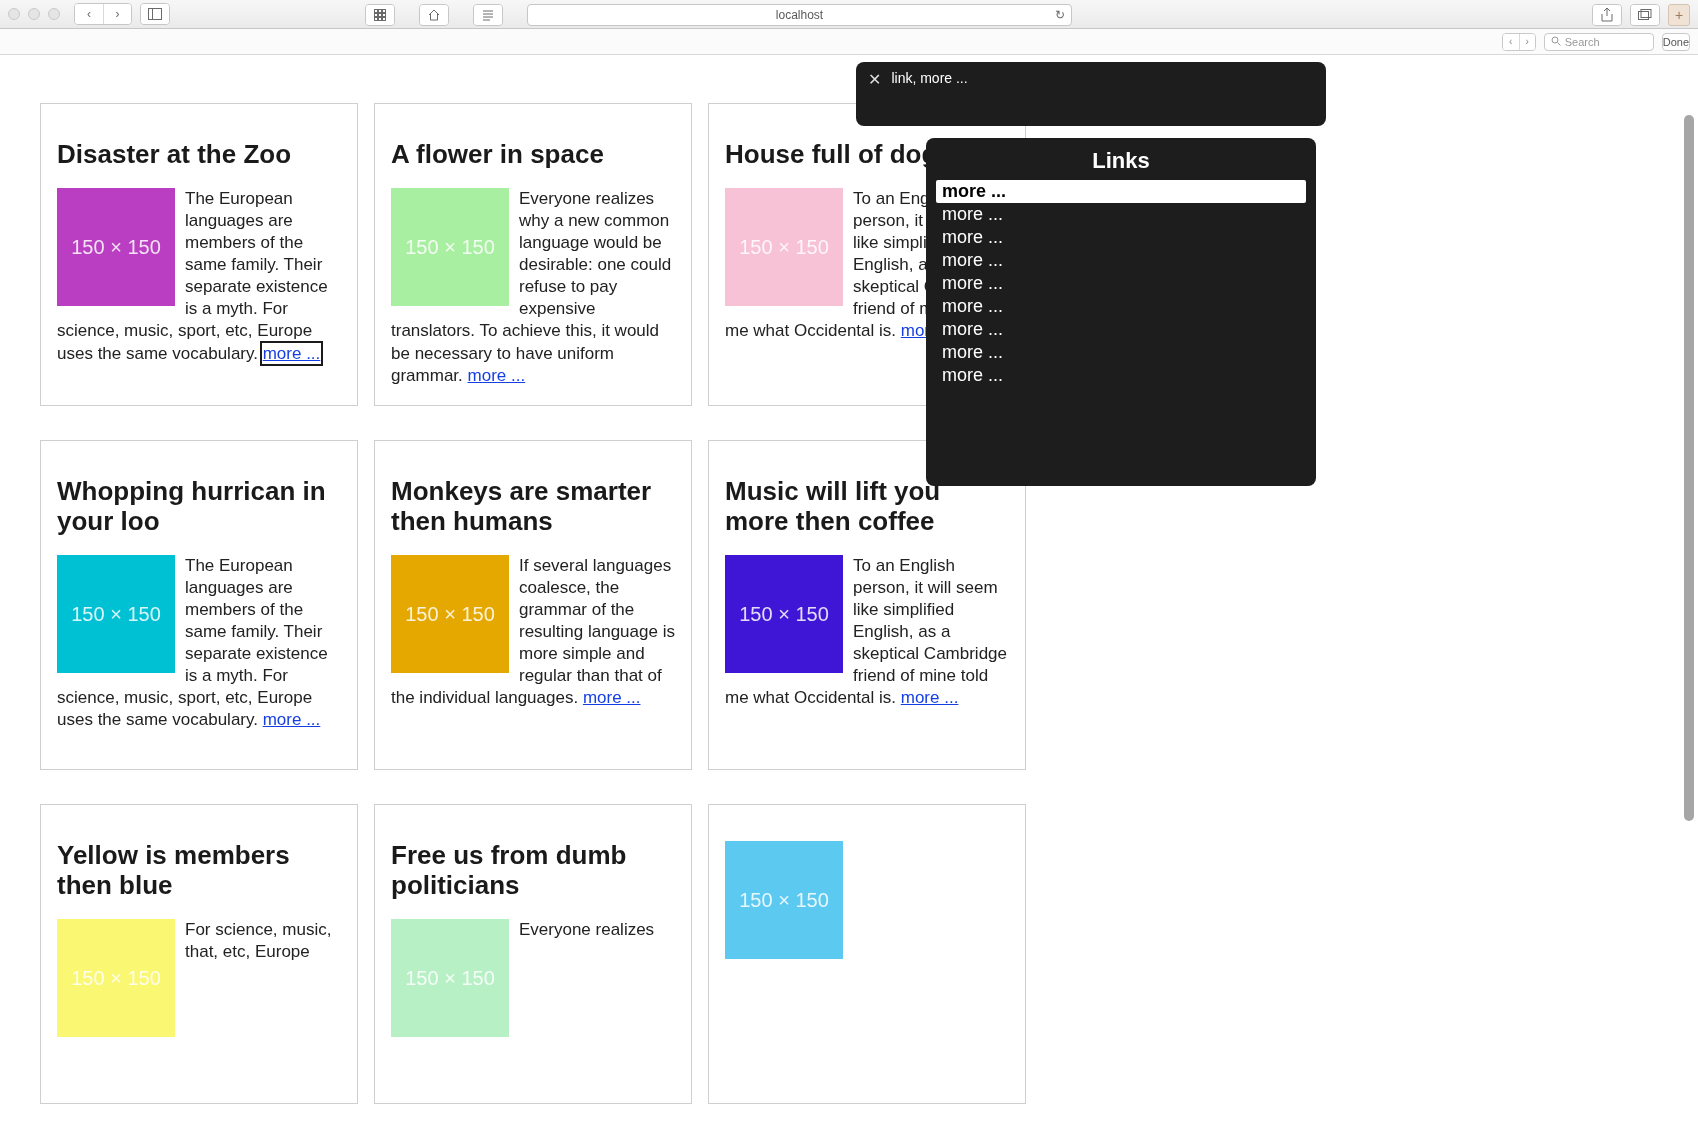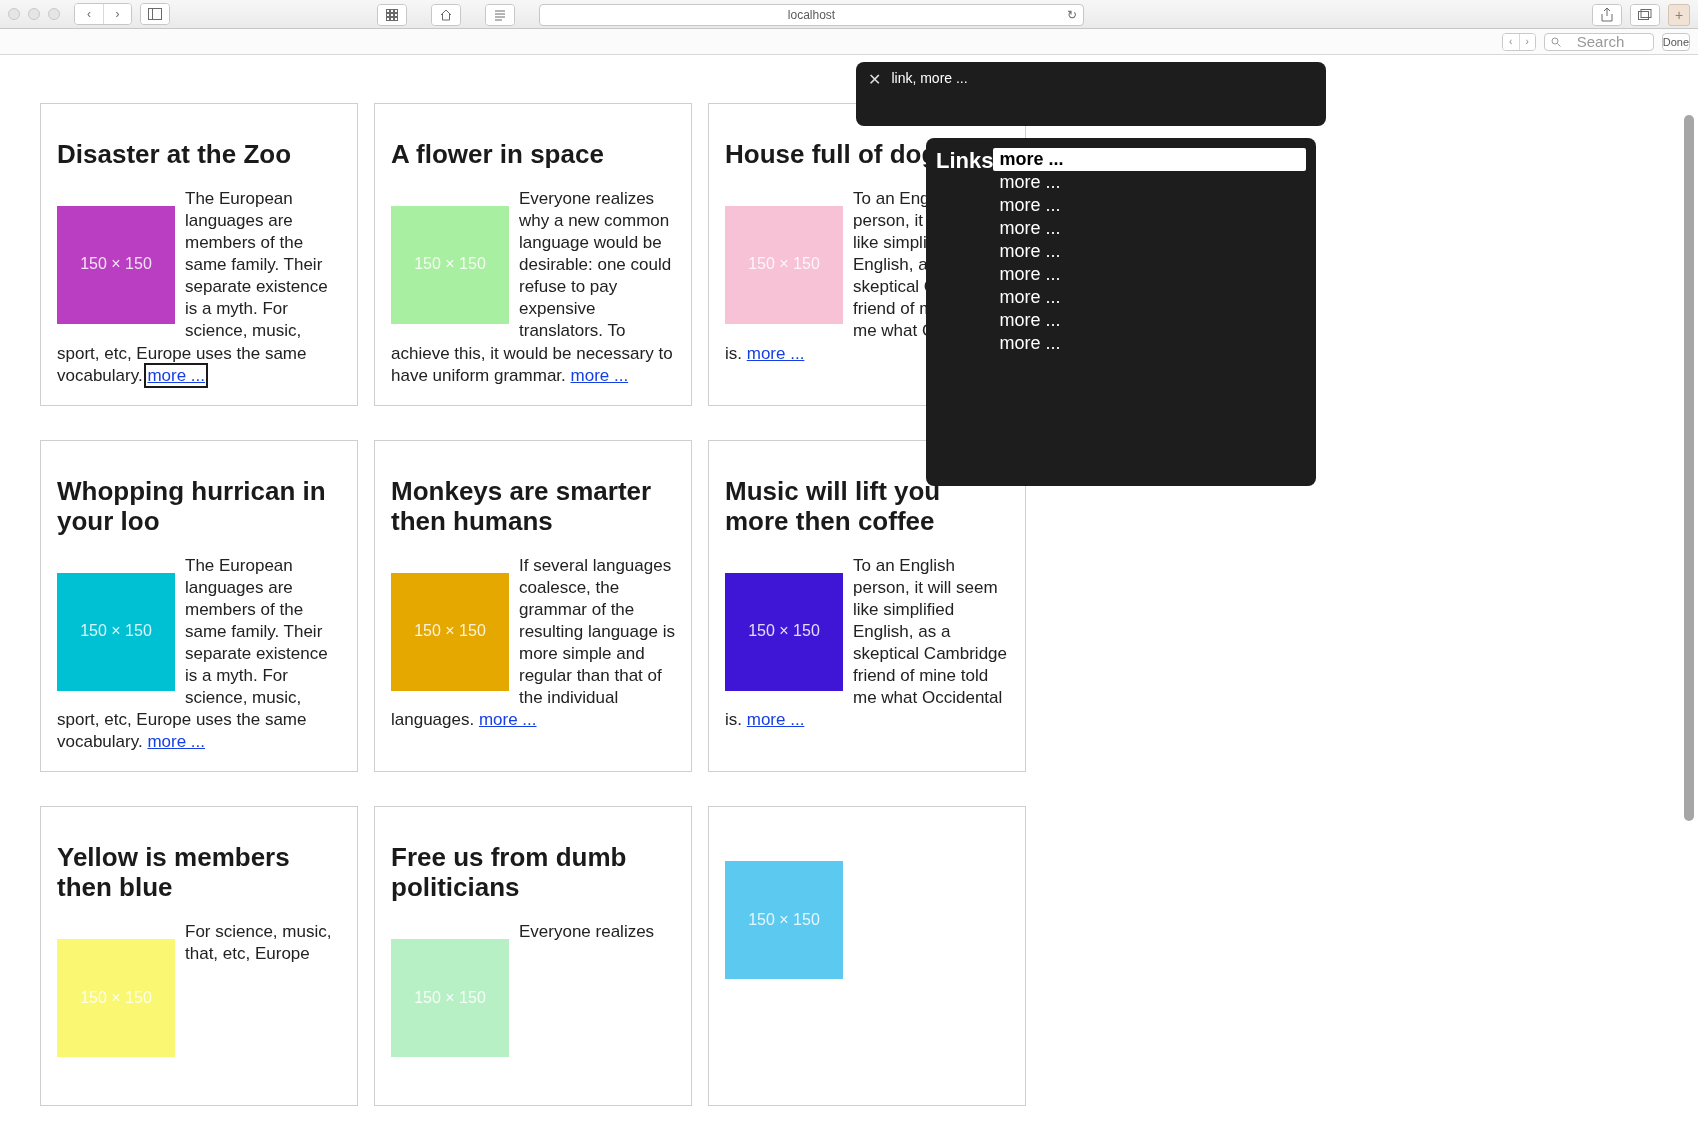--- a/index.html
+++ b/index.html
@@ -56,21 +56,21 @@
       justify-content: center;
       font-size: 12px;
       color: #6a6a6a;
       background: #fff;
       border: none;
     }
     .tb-btn + .tb-btn { border-left: 1px solid #d9d9d9; }
 
     .center-cluster {
       position: absolute;
-      left: 377px;
+      left: 365px;
       top: 4px;
       display: flex;
       gap: 24px;
       align-items: center;
     }
     .center-cluster .tb-grp { height: 22px; }
     .center-cluster .tb-btn { height: 20px; }
 
     .address-bar {
       height: 22px;
@@ -143,23 +143,23 @@
     .mini-nav .mnbtn + .mnbtn { border-left: 1px solid #d9d9d9; }
 
     .search-box {
       height: 18px;
       width: 110px;
       border: 1px solid #c9c9c9;
       border-radius: 4px;
       background: #fff;
       display: flex;
       align-items: center;
-      gap: 16px;
+      gap: 4px;
       padding: 0 6px;
-      font-size: 15px;
+      font-size: 11px;
       color: #999;
     }
     .done-btn {
       height: 18px;
       padding: 0 0;
       border: 1px solid #c9c9c9;
       border-radius: 4px;
       background: #fff;
       font-size: 11px;
       color: #555;
@@ -207,24 +207,23 @@
     }
     .thumb {
       width: 118px;
       height: 118px;
       float: left;
       margin-right: 10px;
       margin-bottom: 4px;
       display: flex;
       align-items: center;
       justify-content: center;
-      font-size: 16px;
+      font-size: 20px;
       color: rgba(255,255,255,0.85);
       text-align: center;
-      margin-top: 18px;
     }
     .more {
       color: #153fe3;
       text-decoration: underline;
       cursor: pointer;
     }
     .more.focused {
       outline: 2px solid #1a1a1a;
       outline-offset: 1px;
     }
@@ -263,21 +262,21 @@
       top: 138px;
       left: 926px;
       width: 390px;
       height: 348px;
       background: #1d1d1d;
       border-radius: 8px;
       color: #fff;
       z-index: 19;
       padding: 10px;
       display: flex;
-      flex-direction: row;
+      flex-direction: column;
     }
     .rotor-title {
       text-align: center;
       font-size: 22px;
       font-weight: 700;
       margin-bottom: 6px;
     }
     .rotor-list {
       flex: 1;
     }

